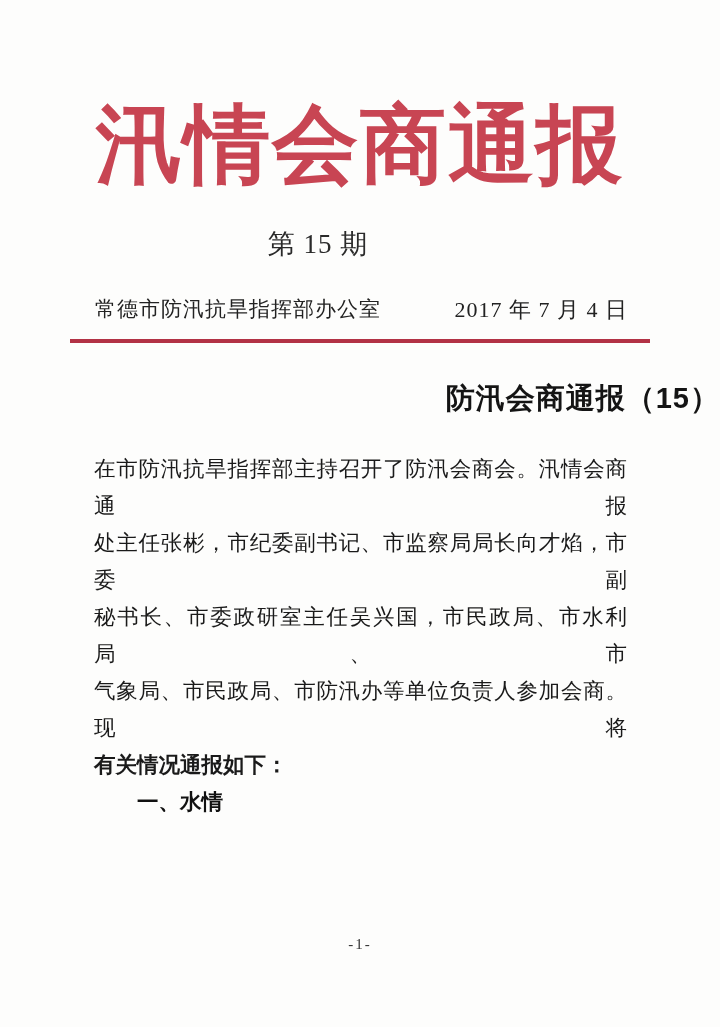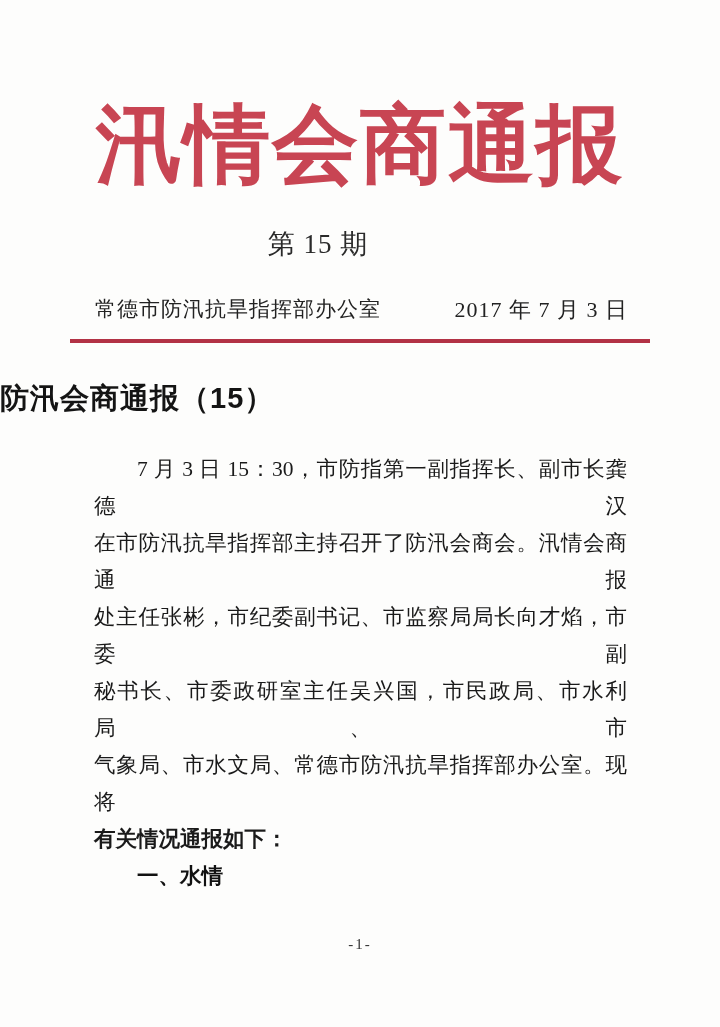--- a/index.html
+++ b/index.html
@@ -64,21 +64,21 @@
     top: 339px;
     left: 70px;
     width: 580px;
     height: 4px;
   }
   .doc-title {
     position: absolute;
     top: 379px;
     left: 0;
     width: 720px;
-    text-align: left;
+    text-align: right;
     font-size: 29px;
     font-weight: bold;
     font-family: "Liberation Sans", "DejaVu Sans", sans-serif;
     color: #141414;
     letter-spacing: 1px;
   }
   .body-text {
     position: absolute;
     top: 451px;
     left: 94px;
@@ -121,33 +121,32 @@
 <body>
 
 <div class="page">
 
   <div class="masthead-title" style="color: rgb(200, 69, 83);">汛情会商通报</div>
 
   <div class="issue-line">第 15 期</div>
 
   <div class="header-row">
     <span class="issuer">常德市防汛抗旱指挥部办公室</span>
-    <span class="issue-date">2017 年 7 月 3 日</span>
+    <span class="issue-date">2017 年 7 月 4 日</span>
   </div>
 
   <div class="red-rule" style="background-color: rgb(178, 50, 69);"></div>
 
   <div class="doc-title">防汛会商通报（15）</div>
 
   <div class="body-text">
-    <div class="bline first">7 月 3 日 15：30，市防指第一副指挥长、副市长龚德汉</div>
     <div class="bline">在市防汛抗旱指挥部主持召开了防汛会商会。汛情会商通报</div>
     <div class="bline">处主任张彬，市纪委副书记、市监察局局长向才焰，市委副</div>
     <div class="bline">秘书长、市委政研室主任吴兴国，市民政局、市水利局、市</div>
-    <div class="bline">气象局、市水文局、常德市防汛抗旱指挥部办公室。现将</div>
+    <div class="bline">气象局、市民政局、市防汛办等单位负责人参加会商。现将</div>
     <div class="bline short">有关情况通报如下：</div>
 
     <div class="bline heading">一、水情</div>
 
   </div>
 
   <div class="page-number">-1-</div>
 
 </div>
 

